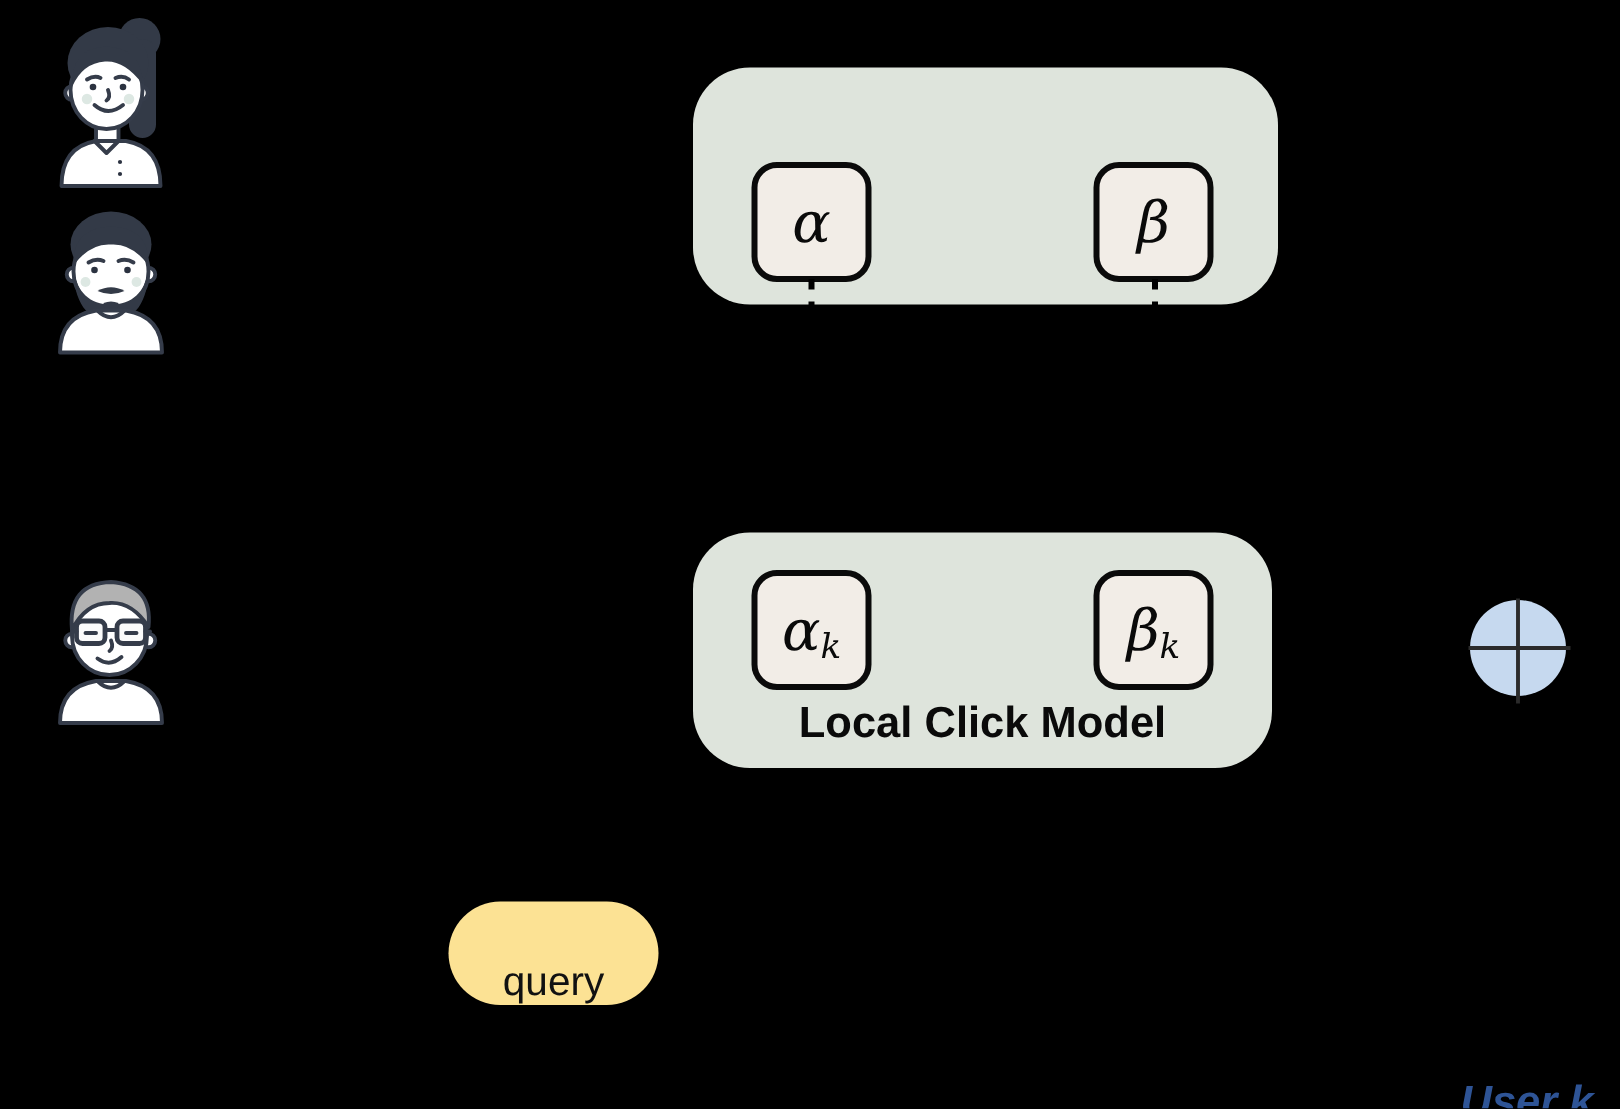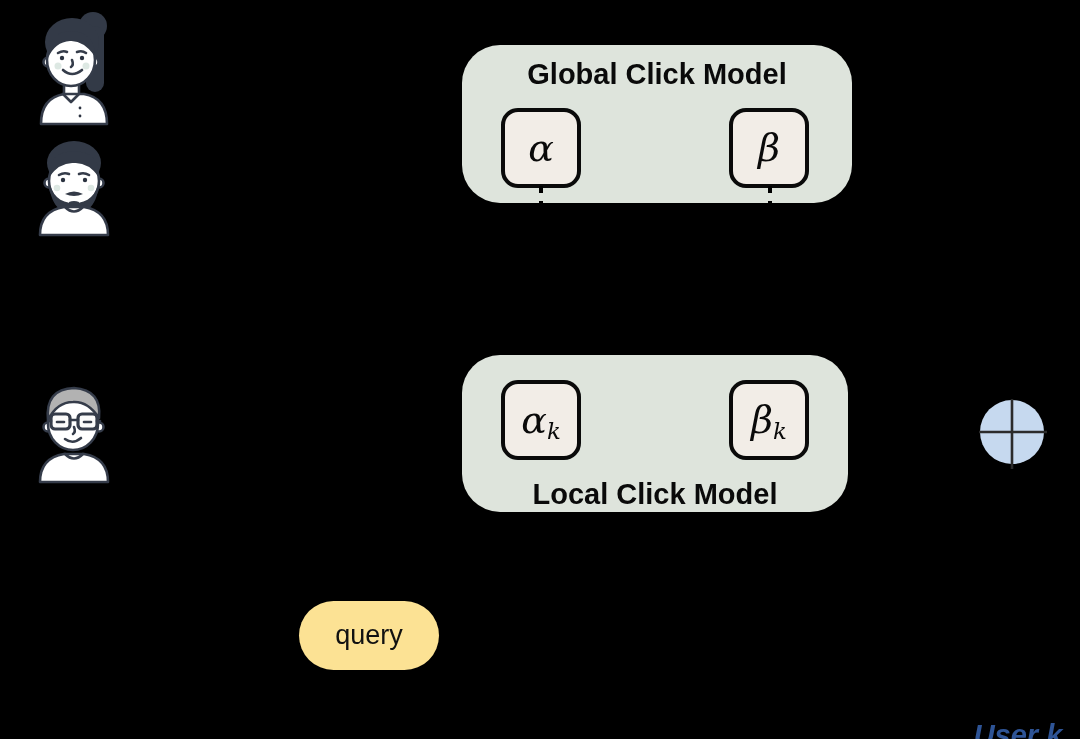--- a/index.html
+++ b/index.html
@@ -29,42 +29,42 @@
     position:absolute;background:var(--model-box-fill);border-radius:38px;
   }
   .model-box.global{left:462px;top:45px;width:390px;height:158px;}
   .model-box.local{left:462px;top:355px;width:386px;height:157px;}
   .model-title{
     position:absolute;left:0;width:100%;text-align:center;
     font-weight:bold;font-size:29px;color:var(--title-color);
     letter-spacing:0px;
   }
   .model-box.global .model-title{top:13px;}
-  .model-box.local .model-title{bottom:1px;margin-top:25px;}
+  .model-box.local .model-title{bottom:13px;margin-top:25px;}
   .param-square{
     position:absolute;width:80px;height:80px;box-sizing:border-box;
     background:var(--param-box-fill);border:4px solid var(--param-border);
     border-radius:17px;display:flex;align-items:center;justify-content:center;
   }
   .model-box.global .param-square{top:63px;}
   .model-box.local .param-square{top:25px;}
   .param-square.first{left:39px;}
   .param-square.second{left:267px;}
   .param-sym{
     font-family:"DejaVu Serif",serif;font-style:italic;
     font-size:38px;color:#0a0a0a;line-height:1;
   }
   .param-sym sub{font-size:0.6em;line-height:0;vertical-align:-0.25em;}
 
   #connector-layer{position:absolute;left:0;top:0;pointer-events:none;}
 
   .query-pill{
     position:absolute;left:299px;top:601px;width:140px;height:69px;
     background:var(--query-fill);border-radius:35px;
-    display:flex;align-items:center;justify-content:center;
+    display:flex;align-items:flex-end;justify-content:center;
     font-size:27px;color:#111;
   }
 
   #aggregator{position:absolute;left:977px;top:397px;width:72px;height:74px;}
 
   #user-k-label{
     position:absolute;left:963px;top:682px;width:110px;
     font-size:29px;font-weight:bold;font-style:italic;
     color:var(--user-label-color);text-align:center;margin-top:37px;
   }
@@ -121,21 +121,20 @@
       <circle cx="27" cy="47" r="2.2" fill="#2b3240"></circle>
       <circle cx="49" cy="47" r="2.2" fill="#2b3240"></circle>
       <circle cx="21" cy="55" r="3.3" fill="#dde8e3"></circle>
       <circle cx="55" cy="55" r="3.3" fill="#dde8e3"></circle>
       <path d="M4,102 Q4,78 28,74 L48,74 Q72,78 72,102 Z" class="av-fill-white av-line"></path>
       <path d="M29,74 Q38,83 47,74" class="av-none av-line" stroke-width="2.2"></path>
     </svg>
   </div>
 
   <div class="model-box global">
-    <div class="model-title">Global Click Model</div>
     <div class="param-square first">
       <span class="param-sym"><span>α</span><sub></sub></span>
     </div>
     <div class="param-square second">
       <span class="param-sym"><span>β</span><sub></sub></span>
     </div>
   </div>
 
   <svg id="connector-layer" width="1080" height="739">
     <g>

